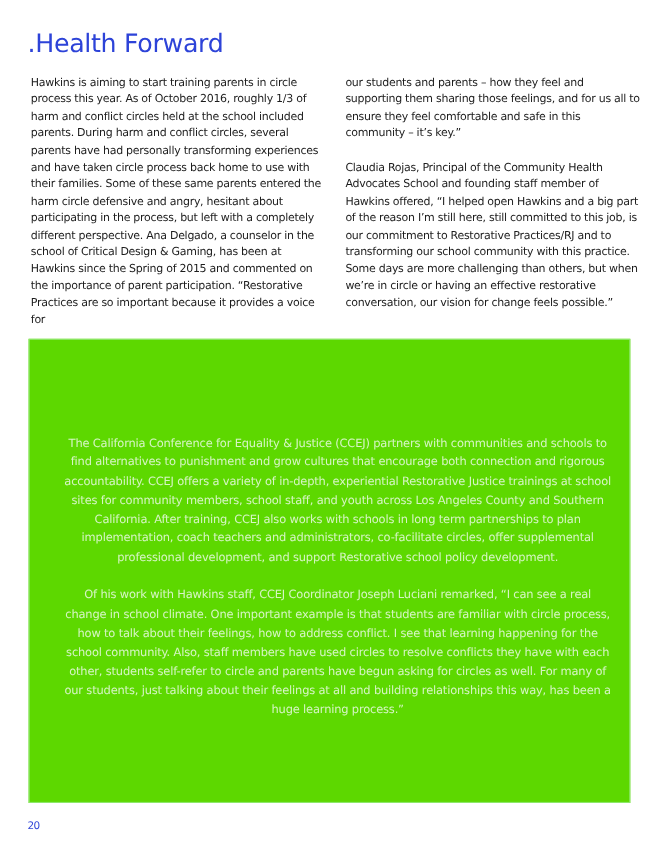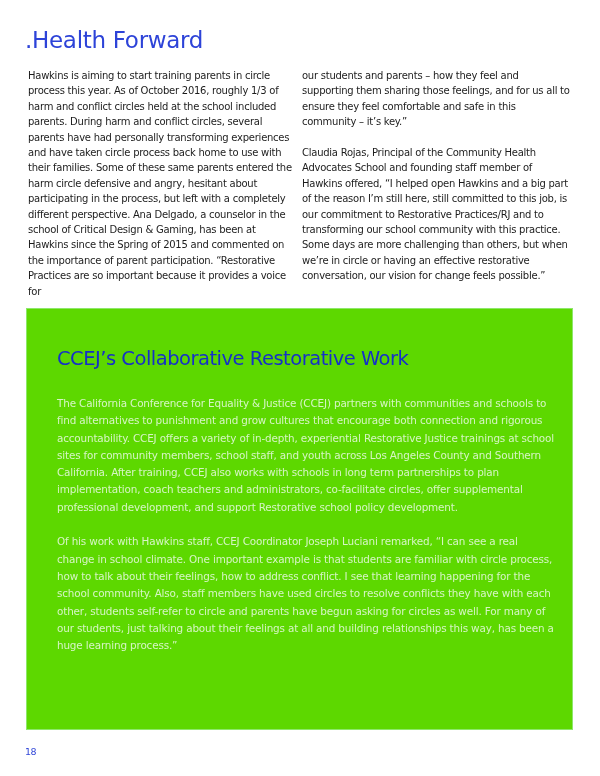--- a/index.html
+++ b/index.html
@@ -6,48 +6,47 @@
   body { width: 600px; height: 776px; position: relative; overflow: hidden;
          font-family: "DejaVu Sans", sans-serif; }
   .title { position: absolute; left: 25px; top: 27px; margin: 0;
            font-family: "DejaVu Sans", sans-serif; font-weight: normal;
            font-size: 23px; letter-spacing: -0.3px; color: #2d43d8; }
   .col { position: absolute; top: 68px; width: 270px; margin: 0;
          font-size: 10px; line-height: 15.4px; color: #1c1c1c;
          letter-spacing: -0.25px; }
   .col p { margin: 0 0 15.4px 0; }
   .col-left { left: 28px; }
-  .col-right { left: 302px; }
+  .col-right { left: 314px; }
   .box { position: absolute; left: 26px; top: 308px; width: 547px; height: 422px;
          background: #5dd800; border: 1px solid #8de86a; box-sizing: border-box; }
   .box h2 { position: absolute; left: 30px; top: 38px; margin: 0;
             font-family: "DejaVu Sans", sans-serif; font-weight: normal;
             font-size: 19.5px; letter-spacing: -0.5px; color: #1531c8; }
   .box-body { position: absolute; left: 30px; top: 86px; width: 500px;
               font-size: 10.4px; line-height: 17.3px; color: #d6f5c4;
-              letter-spacing: -0.15px; }
+              letter-spacing: -0.15px; text-align: center; }
   .box-body p { margin: 0 0 17.3px 0; }
   .page-num { position: absolute; left: 25px; top: 746px; font-size: 9.5px;
               color: #3348d8; letter-spacing: -0.5px; }
 </style>
 </head>
 <body>
 
 <h1 class="title">.Health Forward</h1>
 
 <div class="col col-left">
   <p>Hawkins is aiming to start training parents in circle process this year. As of October 2016, roughly 1/3 of harm and conflict circles held at the school included parents. During harm and conflict circles, several parents have had personally transforming experiences and have taken circle process back home to use with their families. Some of these same parents entered the harm circle defensive and angry, hesitant about participating in the process, but left with a completely different perspective. Ana Delgado, a counselor in the school of Critical Design &amp; Gaming, has been at Hawkins since the Spring of 2015 and commented on the importance of parent participation. “Restorative Practices are so important because it provides a voice for</p>
 </div>
 
 <div class="col col-right">
   <p>our students and parents – how they feel and supporting them sharing those feelings, and for us all to ensure they feel comfortable and safe in this community – it’s key.”</p>
   <p>Claudia Rojas, Principal of the Community Health Advocates School and founding staff member of Hawkins offered, “I helped open Hawkins and a big part of the reason I’m still here, still committed to this job, is our commitment to Restorative Practices/RJ and to transforming our school community with this practice. Some days are more challenging than others, but when we’re in circle or having an effective restorative conversation, our vision for change feels possible.”</p>
 </div>
 
 <div class="box">
-  <h2>CCEJ’s Collaborative Restorative Work</h2>
   <div class="box-body">
     <p>The California Conference for Equality &amp; Justice (CCEJ) partners with communities and schools to find alternatives to punishment and grow cultures that encourage both connection and rigorous accountability. CCEJ offers a variety of in-depth, experiential Restorative Justice trainings at school sites for community members, school staff, and youth across Los Angeles County and Southern California. After training, CCEJ also works with schools in long term partnerships to plan implementation, coach teachers and administrators, co-facilitate circles, offer supplemental professional development, and support Restorative school policy development.</p>
     <p>Of his work with Hawkins staff, CCEJ Coordinator Joseph Luciani remarked, “I can see a real change in school climate. One important example is that students are familiar with circle process, how to talk about their feelings, how to address conflict. I see that learning happening for the school community. Also, staff members have used circles to resolve conflicts they have with each other, students self-refer to circle and parents have begun asking for circles as well. For many of our students, just talking about their feelings at all and building relationships this way, has been a huge learning process.”</p>
   </div>
 </div>
 
-<div class="page-num">18</div>
+<div class="page-num">20</div>
 
 </body></html>

